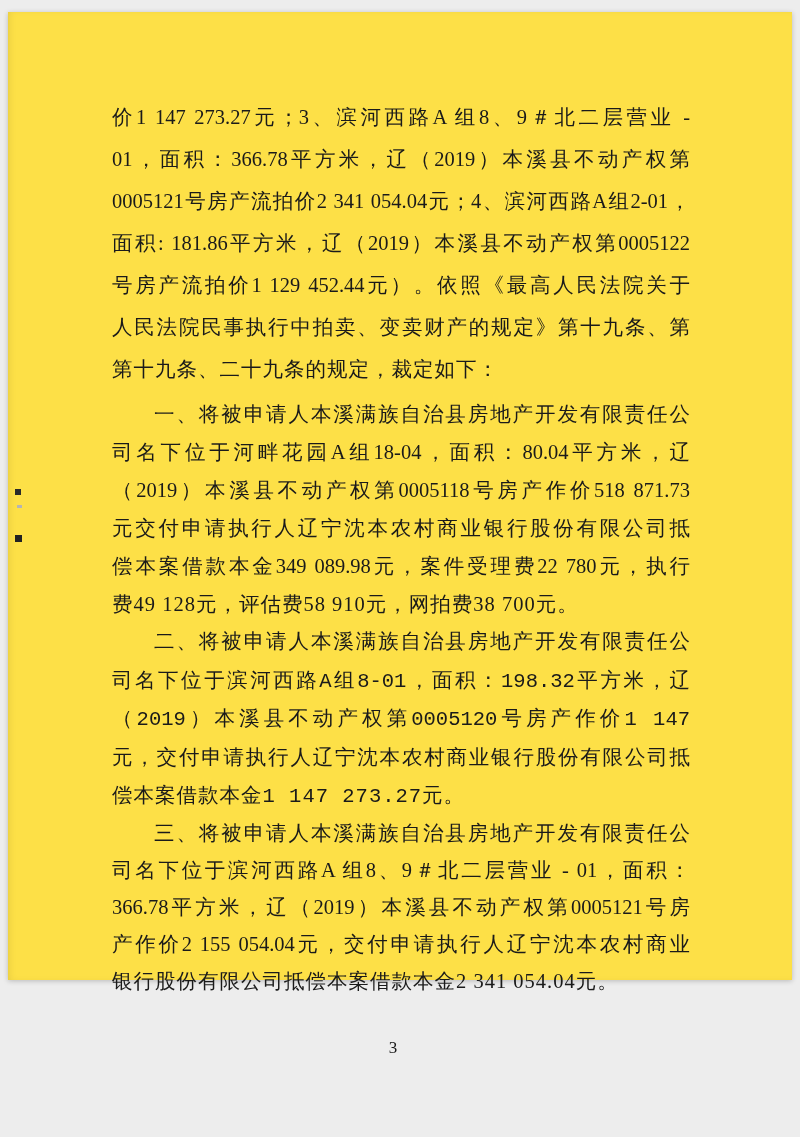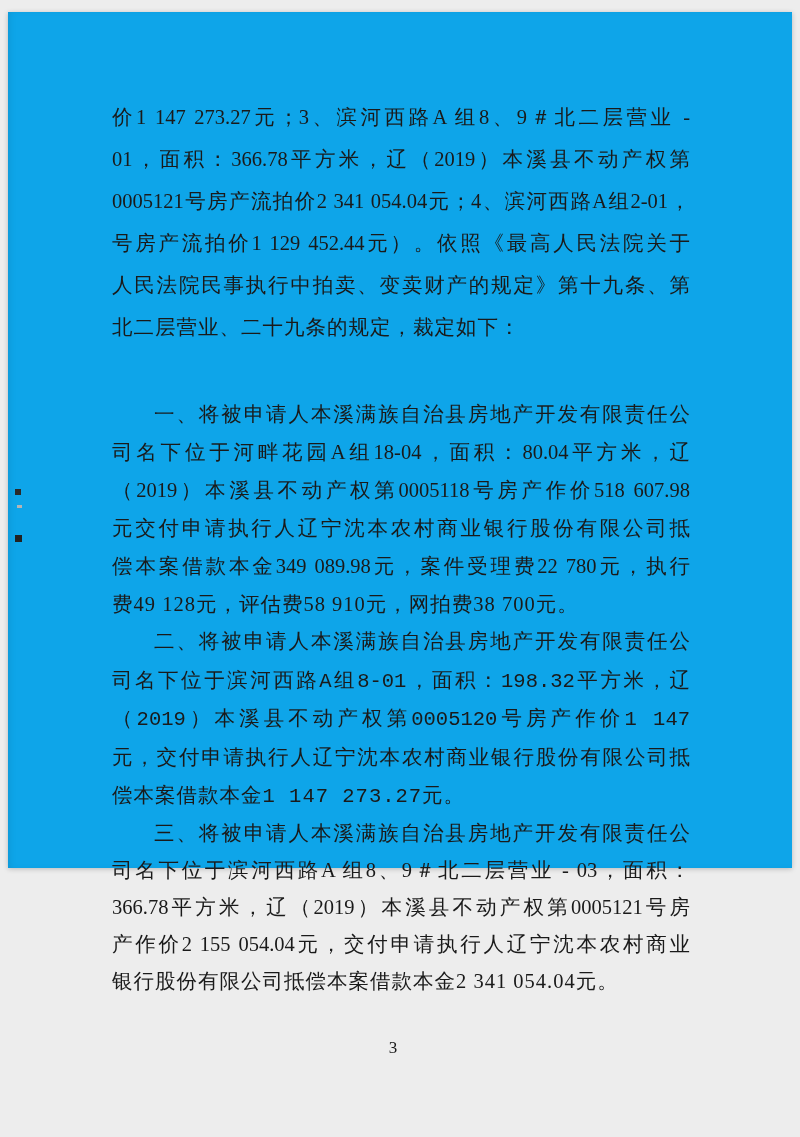--- a/index.html
+++ b/index.html
@@ -10,22 +10,22 @@
     height: 1137px;
     background: #ededed;
     overflow: hidden;
     font-family: "Liberation Serif", "DejaVu Serif", serif;
   }
   .page {
     position: absolute;
     left: 8px;
     top: 12px;
     width: 784px;
-    height: 856px;
-    background: #0ea5e9;
+    height: 968px;
+    background: #fde047;
     box-shadow: 0 1px 5px rgba(0,0,0,0.22), inset 4px 0 8px -4px rgba(0,0,0,0.12);
   }
   .para {
     position: absolute;
     left: 104px;
     width: 578px;
     color: #1a1a1a;
   }
   .line {
     font-size: 20.5px;
@@ -68,45 +68,46 @@
 </head>
 <body>
 
 <div class="canvas">
   <div class="page">
 
     <div class="para para-a">
       <div class="line">价1 147 273.27元；3、滨河西路A 组8、9＃北二层营业 -</div>
       <div class="line">01，面积：366.78平方米，辽（2019）本溪县不动产权第</div>
       <div class="line">0005121号房产流拍价2 341 054.04元；4、滨河西路A组2-01，</div>
+      <div class="line">面积: 181.86平方米，辽（2019）本溪县不动产权第0005122</div>
       <div class="line">号房产流拍价1 129 452.44元）。依照《最高人民法院关于</div>
       <div class="line">人民法院民事执行中拍卖、变卖财产的规定》第十九条、第</div>
-      <div class="line noj">北二层营业、二十九条的规定，裁定如下：</div>
+      <div class="line noj">第十九条、二十九条的规定，裁定如下：</div>
     </div>
 
     <div class="para para-b">
       <div class="line indent">一、将被申请人本溪满族自治县房地产开发有限责任公</div>
       <div class="line">司名下位于河畔花园A组18-04，面积：80.04平方米，辽</div>
-      <div class="line">（2019）本溪县不动产权第0005118号房产作价518 607.98</div>
+      <div class="line">（2019）本溪县不动产权第0005118号房产作价518 871.73</div>
       <div class="line">元交付申请执行人辽宁沈本农村商业银行股份有限公司抵</div>
       <div class="line">偿本案借款本金349 089.98元，案件受理费22 780元，执行</div>
       <div class="line noj">费49 128元，评估费58 910元，网拍费38 700元。</div>
     </div>
 
     <div class="para para-c">
       <div class="line indent">二、将被申请人本溪满族自治县房地产开发有限责任公</div>
       <div class="line">司名下位于滨河西路A组8-01，面积：198.32平方米，辽</div>
       <div class="line">（2019）本溪县不动产权第0005120号房产作价1 147 209.85</div>
       <div class="line">元，交付申请执行人辽宁沈本农村商业银行股份有限公司抵</div>
       <div class="line noj">偿本案借款本金1 147 273.27元。</div>
     </div>
 
     <div class="para para-d">
       <div class="line indent">三、将被申请人本溪满族自治县房地产开发有限责任公</div>
-      <div class="line">司名下位于滨河西路A 组8、9＃北二层营业 - 03，面积：</div>
+      <div class="line">司名下位于滨河西路A 组8、9＃北二层营业 - 01，面积：</div>
       <div class="line">366.78平方米，辽（2019）本溪县不动产权第0005121号房</div>
       <div class="line">产作价2 155 054.04元，交付申请执行人辽宁沈本农村商业</div>
       <div class="line noj">银行股份有限公司抵偿本案借款本金2 341 054.04元。</div>
     </div>
 
 
     <div class="page-number">3</div>
 
     <div class="ink-mark mark-1"></div>
     <div class="ink-mark mark-2"></div>

